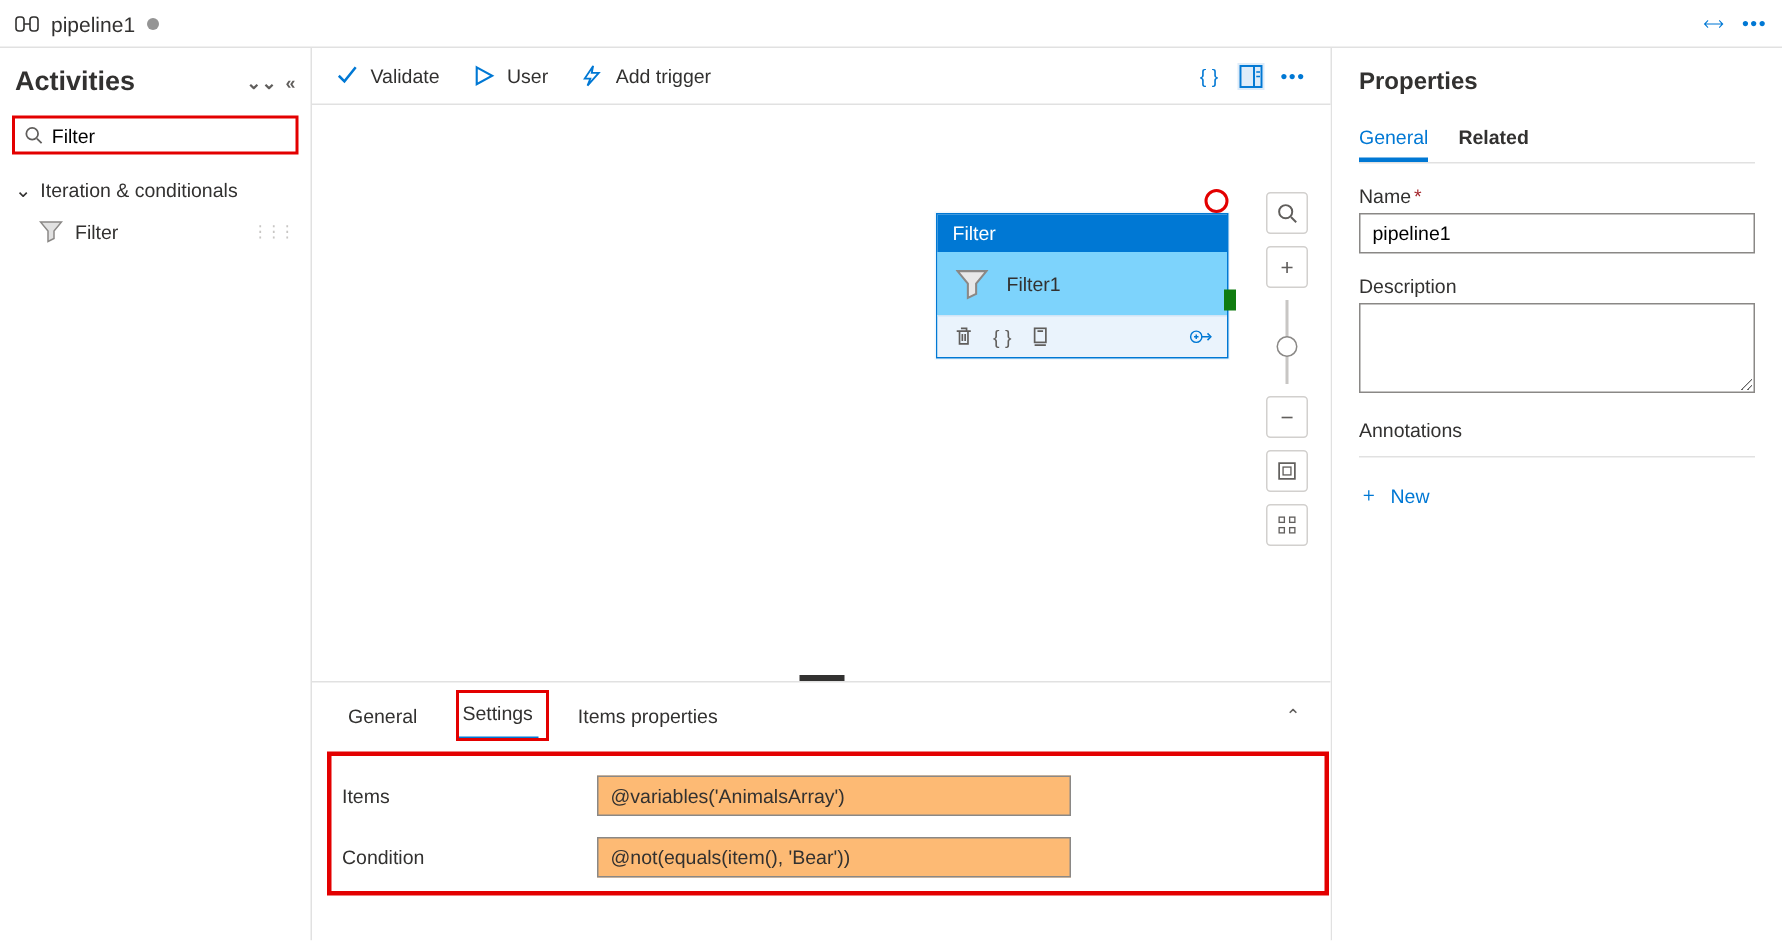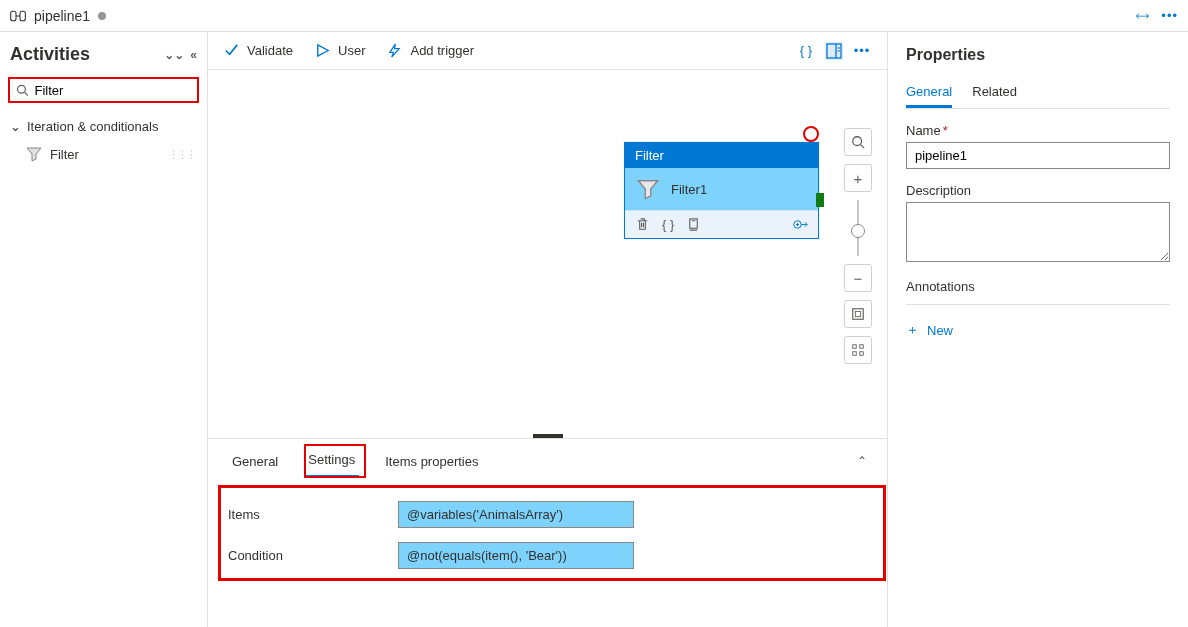--- a/index.html
+++ b/index.html
@@ -229,35 +229,35 @@
   .red-box-tab {
     position:absolute;
     top:5px; left:96px;
     width:62px; height:34px;
     border:2px solid #e30000;
     pointer-events:none;
   }
   .bp-collapse { margin-left:auto; color:#605e5c; font-size:12px;}
 
   .bp-body {
-    padding: 18px 20px 44px 20px;
+    padding: 18px 20px 28px 20px;
     position:relative;
   }
   .form-row {
     display:flex;
     align-items:center;
     gap: 20px;
     margin-bottom: 14px;
   }
   .form-row label { width:150px; }
   .form-row input {
-    width: 236px;
+    width: 316px;
     padding: 5px 8px;
     border:1px solid #8a8886;
-    background:#7dd3fc;
+    background:#fdba74;
     font-size:13px;
     color:#323130;
   }
   .red-box-form {
     position:absolute;
     top:2px; left:10px;
     width:668px; height:96px;
     border:3px solid #e30000;
     pointer-events:none;
   }
@@ -273,20 +273,21 @@
   }
   .prop-tabs {
     display:flex;
     gap:20px;
     border-bottom:1px solid #e1e1e1;
     margin-bottom:14px;
   }
   .prop-tab {
     padding: 6px 0;
     cursor:pointer;
+    font-weight:bold;
   }
   .prop-tab.active {
     border-bottom: 3px solid #0078d4;
     font-weight:400;
     color:#0078d4;
   }
   .field-label { font-size:13px; margin-bottom:4px; display:flex; gap:2px;}
   .req { color:#a4262c;}
   .prop-input {
     width:100%;

